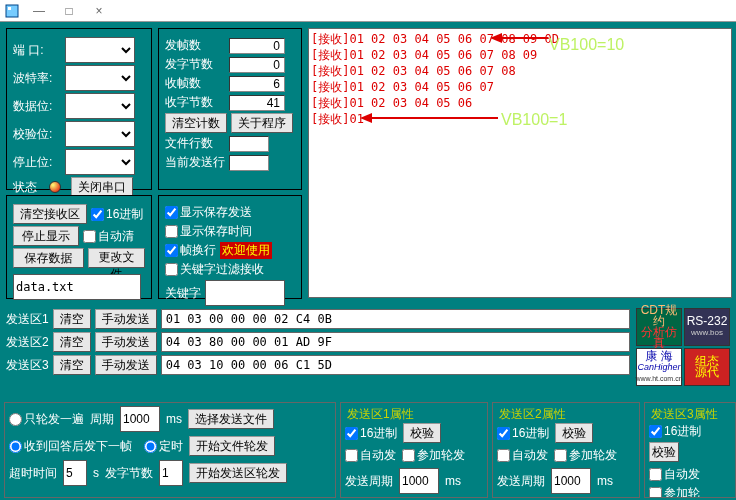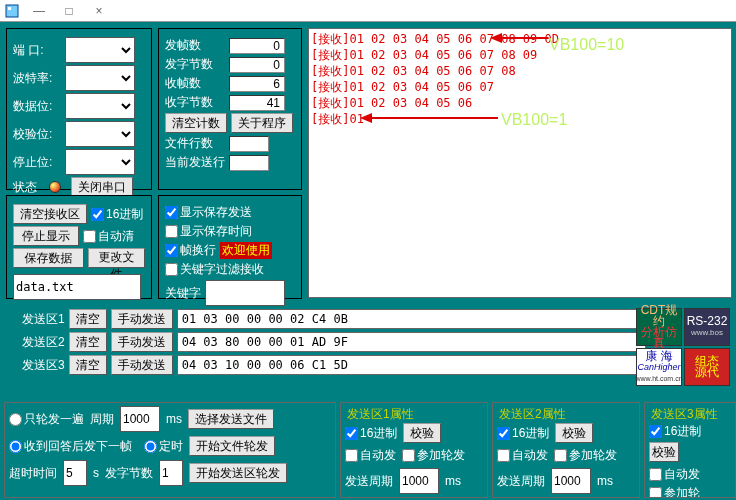--- a/index.html
+++ b/index.html
@@ -160,21 +160,21 @@
     </div>
  <div class="row">
       <label class="label"><input type="checkbox" style=""><span>关键字过滤接收</span></label>
     </div>
  <div class="row">
       <span class="label">关键字</span>
       <input type="text" style="width: 80px;" value="">
     </div>
 </div>
 
-<div style="position:absolute;left:22px;top:306px;width:624px">
+<div style="position:absolute;left:6px;top:306px;width:624px">
  <div class="sendrow">
   <span class="label">发送区1</span>
   <button>清空</button>
   <button>手动发送</button>
   <input class="sendinput" value="01 03 00 00 00 02 C4 0B" style="">
  </div>
  <div class="sendrow">
   <span class="label">发送区2</span>
   <button>清空</button>
   <button>手动发送</button>

